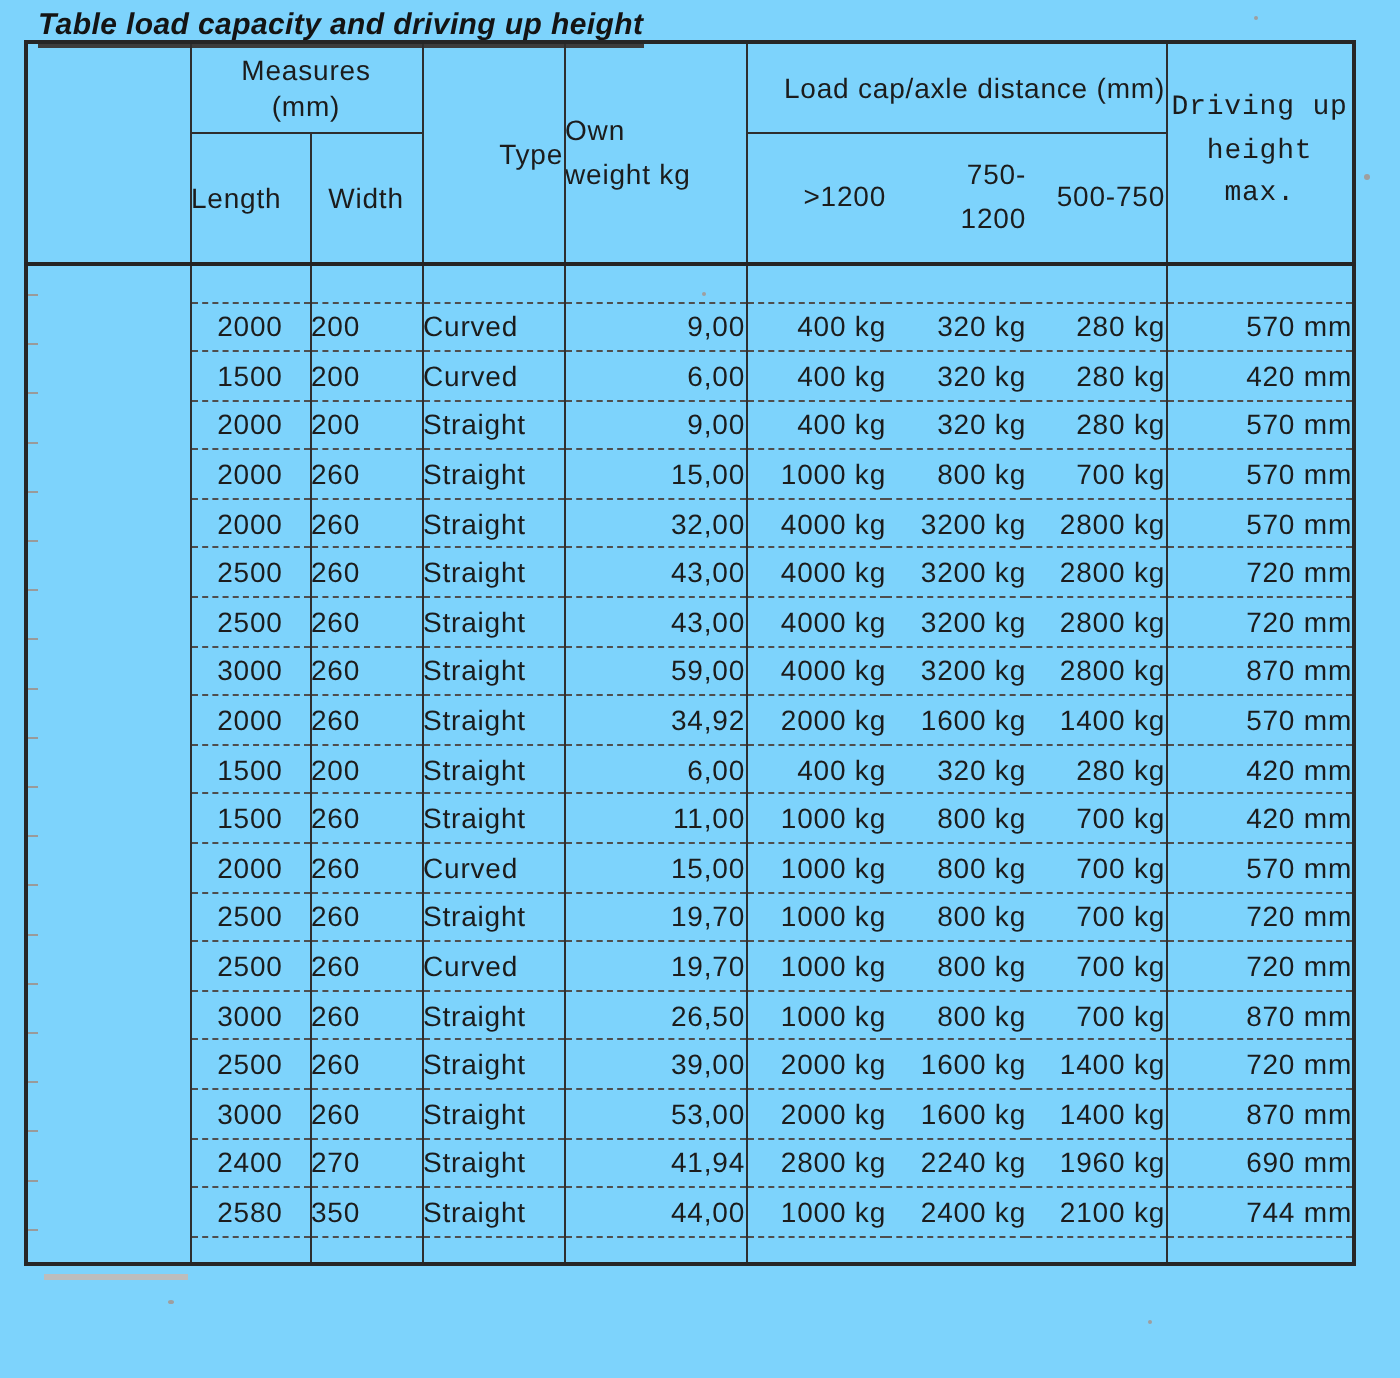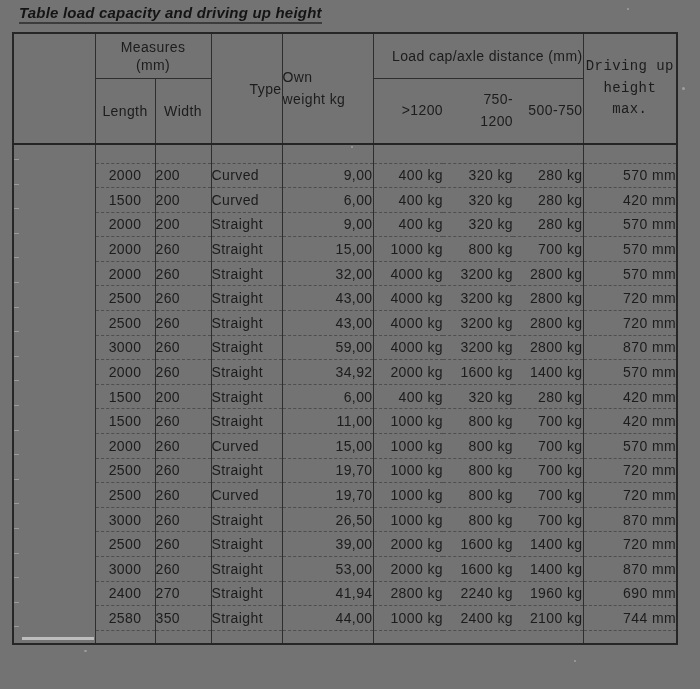--- a/index.html
+++ b/index.html
@@ -1,28 +1,28 @@
 <!DOCTYPE html>
 <html><head>
 <meta charset="utf-8">
 <style>
   html,body { margin:0; padding:0; background:#ffffff; }
   .page {
     position:relative; width:700px; height:689px; overflow:hidden;
-    background:#737373; color:#1c1c1c;
+    background:#7dd3fc; color:#1c1c1c;
     font-family:"Liberation Sans", sans-serif;
   }
   .title {
     position:absolute; left:19px; top:4px;
     font-size:15px; font-weight:bold; font-style:italic;
     letter-spacing:0.2px; color:#141414;
     border-bottom:2px solid #3c3c3c; padding-bottom:1px;
   }
   table.cap-table {
-    position:absolute; left:12px; top:32px;
+    position:absolute; left:12px; top:20px;
     width:664px; table-layout:fixed; border-collapse:collapse;
     border:2px solid #262626;
   }
   .cap-table td {
     padding:0; font-size:14px; letter-spacing:0.4px; color:#1c1c1c;
     overflow:hidden; vertical-align:middle;
     border-bottom:1px dashed #4e4e4e;
   }
   
   .vr { border-right:1.6px solid #2e2e2e; }
@@ -37,21 +37,21 @@
   tr.spacer { height:19px; }
   tr.data-row { height:24.6px; }
   tr.bottom { height:14px; }
 
   .pre { white-space:pre-line; }
   .measures { text-align:center; vertical-align:middle; white-space:pre-line; line-height:1.3; padding-top:2px; }
   .type-h   { vertical-align:bottom; text-align:right; padding-left:9px; padding-bottom:4px; }
   .own-h    { vertical-align:bottom; text-align:left; padding-left:8px; padding-bottom:4px; white-space:pre-line; line-height:1.55; }
   .loadcap-h{ vertical-align:bottom; text-align:right; padding-bottom:4px; }
   .drive-h  { vertical-align:bottom; text-align:center; padding-left:8px; padding-bottom:4px; white-space:pre-line; line-height:1.55;font-family:Liberation Mono, monospace; }
-  .len-h    { vertical-align:bottom; text-align:center; padding-bottom:4px;margin-left:24px; }
+  .len-h    { vertical-align:bottom; text-align:left; padding-bottom:4px;margin-left:24px; }
   .wid-h    { vertical-align:bottom; text-align:center; padding-bottom:4px; }
   .sub      { vertical-align:bottom; text-align:right; padding-right:11px; padding-bottom:4px; line-height:1.55; }
 
   .c-length { text-align:center; }
   .c-width  { text-align:left;  padding-left:9px; }
   .c-type   { text-align:left;  padding-left:9px; }
   .c-weight { text-align:right; padding-right:10px; }
   .c-cap1, .c-cap2, .c-cap3 { text-align:right; padding-right:11px; }
   .c-drive  { text-align:right; padding-right:10px; }
 

